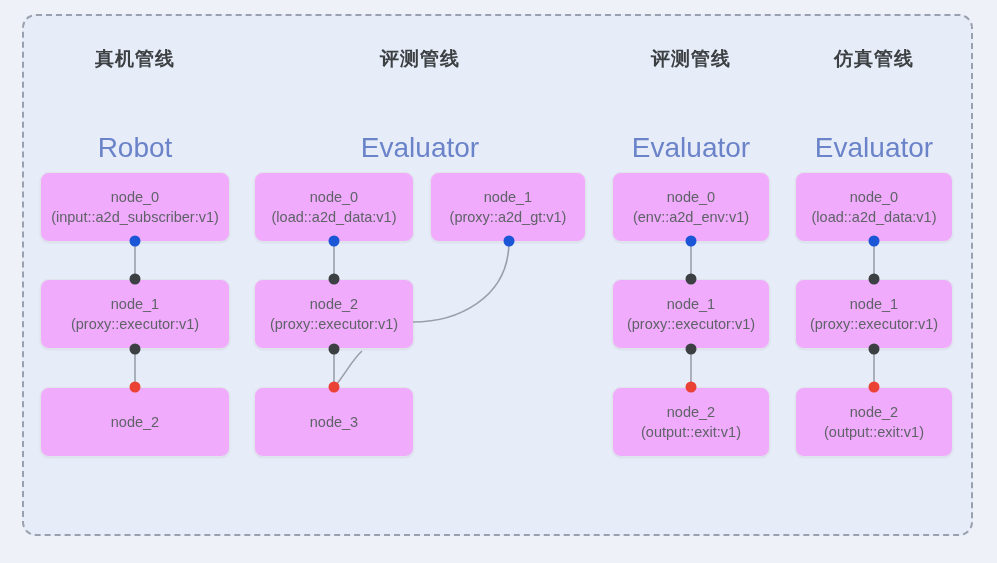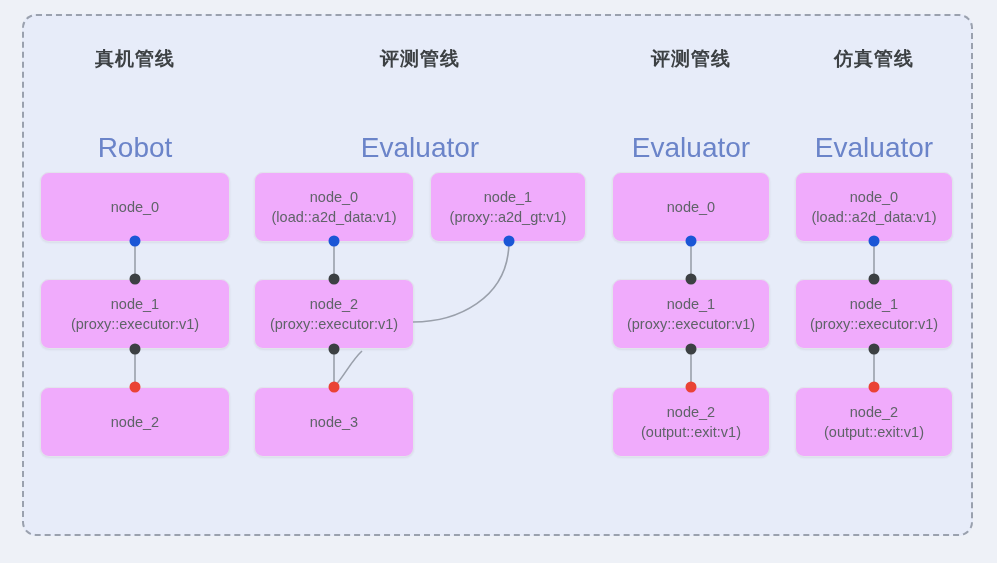--- a/index.html
+++ b/index.html
@@ -104,20 +104,21 @@
     <line x1="874" y1="349" x2="874" y2="386"></line>
   </svg>
 
   <div class="col" style="left:40px;width:190px;">
     <div class="col-title">真机管线</div>
     <div class="col-sub">Robot</div>
   </div>
 
   <div class="node" style="left:40px;top:172px;width:190px;height:70px;">
     <div class="n-id">node_0</div>
+    <div class="n-kind">(input::a2d_subscriber:v1)</div>
   </div>
   <div class="dot dot-in" style="left:135px;top:241px;"></div>
 
   <div class="node" style="left:40px;top:279px;width:190px;height:70px;">
     <div class="n-id">node_1</div>
     <div class="n-kind">(proxy::executor:v1)</div>
   </div>
   <div class="dot dot-mid" style="left:135px;top:279px;"></div>
   <div class="dot dot-mid" style="left:135px;top:349px;"></div>
 
@@ -155,20 +156,21 @@
   </div>
   <div class="dot dot-out" style="left:334px;top:387px;"></div>
 
   <div class="col" style="left:612px;width:158px;">
     <div class="col-title">评测管线</div>
     <div class="col-sub">Evaluator</div>
   </div>
 
   <div class="node" style="left:612px;top:172px;width:158px;height:70px;">
     <div class="n-id">node_0</div>
+    <div class="n-kind">(env::a2d_env:v1)</div>
   </div>
   <div class="dot dot-in" style="left:691px;top:241px;"></div>
 
   <div class="node" style="left:612px;top:279px;width:158px;height:70px;">
     <div class="n-id">node_1</div>
     <div class="n-kind">(proxy::executor:v1)</div>
   </div>
   <div class="dot dot-mid" style="left:691px;top:279px;"></div>
   <div class="dot dot-mid" style="left:691px;top:349px;"></div>
 

